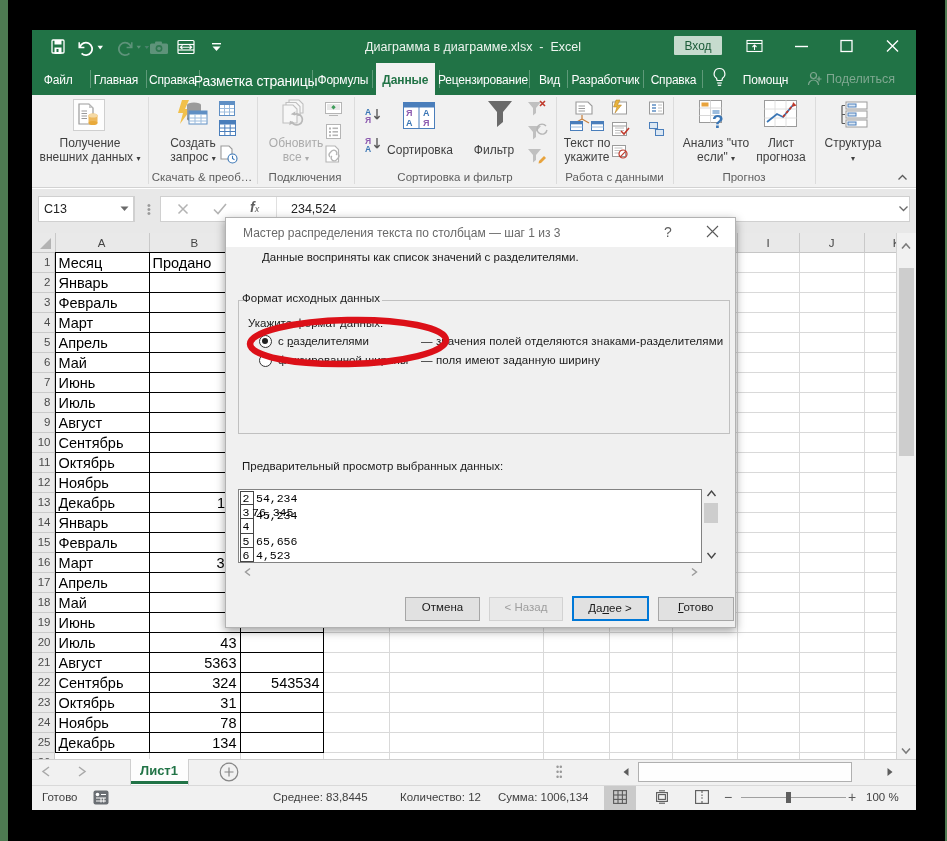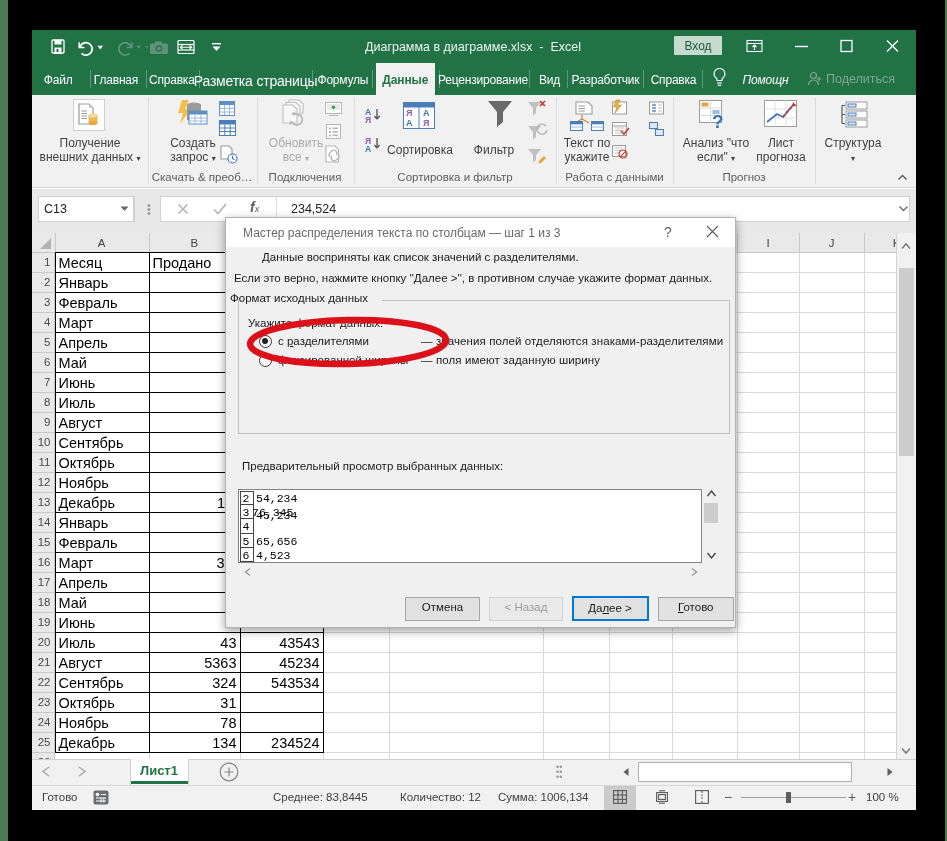--- a/index.html
+++ b/index.html
@@ -57,21 +57,21 @@
 <div style="position:absolute;left:373.3px;top:42.5px;transform:translateX(-50%);font-size:12px;color:#217346;white-space:nowrap;font-weight:600;letter-spacing:-0.1px;">Данные</div>
 <div style="position:absolute;left:26.200000000000003px;top:42.5px;transform:translateX(-50%);font-size:12px;color:#fdfdfd;white-space:nowrap;letter-spacing:-0.2px;">Файл</div>
 <div style="position:absolute;left:84px;top:42.5px;transform:translateX(-50%);font-size:12px;color:#fdfdfd;white-space:nowrap;letter-spacing:-0.2px;">Главная</div>
 <div style="position:absolute;left:139.8px;top:42.5px;transform:translateX(-50%);font-size:12px;color:#fdfdfd;white-space:nowrap;letter-spacing:-0.2px;">Справка</div>
 <div style="position:absolute;left:223.6px;top:42.5px;transform:translateX(-50%);font-size:14px;color:#fdfdfd;white-space:nowrap;letter-spacing:-0.2px;">Разметка страницы</div>
 <div style="position:absolute;left:310.9px;top:42.5px;transform:translateX(-50%);font-size:12px;color:#fdfdfd;white-space:nowrap;letter-spacing:-0.2px;">Формулы</div>
 <div style="position:absolute;left:451px;top:42.5px;transform:translateX(-50%);font-size:12px;color:#fdfdfd;white-space:nowrap;letter-spacing:-0.2px;">Рецензирование</div>
 <div style="position:absolute;left:517.5px;top:42.5px;transform:translateX(-50%);font-size:12px;color:#fdfdfd;white-space:nowrap;letter-spacing:-0.2px;">Вид</div>
 <div style="position:absolute;left:573.5px;top:42.5px;transform:translateX(-50%);font-size:12px;color:#fdfdfd;white-space:nowrap;letter-spacing:-0.2px;">Разработчик</div>
 <div style="position:absolute;left:641.5px;top:42.5px;transform:translateX(-50%);font-size:12px;color:#fdfdfd;white-space:nowrap;letter-spacing:-0.2px;">Справка</div>
-<div style="position:absolute;left:733.5px;top:42.5px;transform:translateX(-50%);font-size:12px;color:#fdfdfd;white-space:nowrap;letter-spacing:-0.2px;font-style:italic;">Помощн</div>
+<div style="position:absolute;left:733.5px;top:42.5px;transform:translateX(-50%);font-size:12px;color:#fdfdfd;white-space:nowrap;letter-spacing:-0.2px;">Помощн</div>
 <div style="position:absolute;left:58.3px;top:40px;width:1px;height:18px;background:rgba(255,255,255,0.28);"></div>
 <div style="position:absolute;left:113.69999999999999px;top:40px;width:1px;height:18px;background:rgba(255,255,255,0.28);"></div>
 <div style="position:absolute;left:167.1px;top:40px;width:1px;height:18px;background:rgba(255,255,255,0.28);"></div>
 <div style="position:absolute;left:280.3px;top:40px;width:1px;height:18px;background:rgba(255,255,255,0.28);"></div>
 <div style="position:absolute;left:340.1px;top:40px;width:1px;height:18px;background:rgba(255,255,255,0.28);"></div>
 <div style="position:absolute;left:406.9px;top:40px;width:1px;height:18px;background:rgba(255,255,255,0.28);"></div>
 <div style="position:absolute;left:497.29999999999995px;top:40px;width:1px;height:18px;background:rgba(255,255,255,0.28);"></div>
 <div style="position:absolute;left:535px;top:40px;width:1px;height:18px;background:rgba(255,255,255,0.28);"></div>
 <div style="position:absolute;left:610.6px;top:40px;width:1px;height:18px;background:rgba(255,255,255,0.28);"></div>
 <div style="position:absolute;left:670.1px;top:40px;width:1px;height:18px;background:rgba(255,255,255,0.28);"></div>
@@ -486,34 +486,31 @@
 <div style="position:absolute;left:26.5px;top:444.5px;font-size:14.5px;color:#000;white-space:nowrap;">Ноябрь</div>
 <div style="position:absolute;left:26.5px;top:464.5px;font-size:14.5px;color:#000;white-space:nowrap;">Декабрь</div>
 <div style="position:absolute;left:26.5px;top:484.5px;font-size:14.5px;color:#000;white-space:nowrap;">Январь</div>
 <div style="position:absolute;left:26.5px;top:504.5px;font-size:14.5px;color:#000;white-space:nowrap;">Февраль</div>
 <div style="position:absolute;left:26.5px;top:524.5px;font-size:14.5px;color:#000;white-space:nowrap;">Март</div>
 <div style="position:absolute;left:26.5px;top:544.5px;font-size:14.5px;color:#000;white-space:nowrap;">Апрель</div>
 <div style="position:absolute;left:26.5px;top:564.5px;font-size:14.5px;color:#000;white-space:nowrap;">Май</div>
 <div style="position:absolute;left:26.5px;top:584.5px;font-size:14.5px;color:#000;white-space:nowrap;">Июнь</div>
 <div style="position:absolute;left:26.5px;top:604.5px;font-size:14.5px;color:#000;white-space:nowrap;">Июль</div>
 <div style="position:absolute;left:-95.5px;top:604.5px;width:300px;text-align:right;font-size:14.5px;color:#000;white-space:nowrap;">43</div>
-<div style="position:absolute;left:-12.5px;top:604.5px;width:300px;text-align:right;font-size:14.5px;color:#000;white-space:nowrap;">43543</div>
 <div style="position:absolute;left:26.5px;top:624.5px;font-size:14.5px;color:#000;white-space:nowrap;">Август</div>
 <div style="position:absolute;left:-95.5px;top:624.5px;width:300px;text-align:right;font-size:14.5px;color:#000;white-space:nowrap;">5363</div>
-<div style="position:absolute;left:-12.5px;top:624.5px;width:300px;text-align:right;font-size:14.5px;color:#000;white-space:nowrap;">45234</div>
 <div style="position:absolute;left:26.5px;top:644.5px;font-size:14.5px;color:#000;white-space:nowrap;">Сентябрь</div>
 <div style="position:absolute;left:-95.5px;top:644.5px;width:300px;text-align:right;font-size:14.5px;color:#000;white-space:nowrap;">324</div>
 <div style="position:absolute;left:-12.5px;top:644.5px;width:300px;text-align:right;font-size:14.5px;color:#000;white-space:nowrap;">543534</div>
 <div style="position:absolute;left:26.5px;top:664.5px;font-size:14.5px;color:#000;white-space:nowrap;">Октябрь</div>
 <div style="position:absolute;left:-95.5px;top:664.5px;width:300px;text-align:right;font-size:14.5px;color:#000;white-space:nowrap;">31</div>
 <div style="position:absolute;left:26.5px;top:684.5px;font-size:14.5px;color:#000;white-space:nowrap;">Ноябрь</div>
 <div style="position:absolute;left:-95.5px;top:684.5px;width:300px;text-align:right;font-size:14.5px;color:#000;white-space:nowrap;">78</div>
 <div style="position:absolute;left:26.5px;top:704.5px;font-size:14.5px;color:#000;white-space:nowrap;">Декабрь</div>
 <div style="position:absolute;left:-95.5px;top:704.5px;width:300px;text-align:right;font-size:14.5px;color:#000;white-space:nowrap;">134</div>
-<div style="position:absolute;left:-12.5px;top:704.5px;width:300px;text-align:right;font-size:14.5px;color:#000;white-space:nowrap;">234524</div>
 <div style="position:absolute;left:185px;top:464.5px;font-size:14.5px;color:#000;white-space:nowrap;">1</div>
 <div style="position:absolute;left:184.5px;top:524.5px;font-size:14.5px;color:#000;white-space:nowrap;">3</div>
 <div style="position:absolute;left:22.700000000000003px;top:222.0px;width:268.3px;height:1px;background:#000;"></div>
 <div style="position:absolute;left:22.700000000000003px;top:242.0px;width:268.3px;height:1px;background:#000;"></div>
 <div style="position:absolute;left:22.700000000000003px;top:262.0px;width:268.3px;height:1px;background:#000;"></div>
 <div style="position:absolute;left:22.700000000000003px;top:282.0px;width:268.3px;height:1px;background:#000;"></div>
 <div style="position:absolute;left:22.700000000000003px;top:302.0px;width:268.3px;height:1px;background:#000;"></div>
 <div style="position:absolute;left:22.700000000000003px;top:322.0px;width:268.3px;height:1px;background:#000;"></div>
 <div style="position:absolute;left:22.700000000000003px;top:342.0px;width:268.3px;height:1px;background:#000;"></div>
 <div style="position:absolute;left:22.700000000000003px;top:362.0px;width:268.3px;height:1px;background:#000;"></div>
@@ -616,24 +613,23 @@
 <div style="position:absolute;left:834px;top:761px;font-size:11.5px;color:#3f3f3f;white-space:nowrap;">100 %</div>
 </div>
 <div style="position:absolute;left:225px;top:217px;width:511px;height:411px;background:#f0f0f0;border:1px solid #b2b2b2;box-shadow:0 3px 9px rgba(0,0,0,0.38);">
 <div style="position:absolute;left:0px;top:0px;width:509px;height:29px;background:#fff;"></div>
 <div style="position:absolute;left:17px;top:8px;font-size:12px;color:#696969;white-space:nowrap;">Мастер распределения текста по столбцам — шаг 1 из 3</div>
 <div style="position:absolute;left:438px;top:6px;font-size:14px;color:#5f5f5f;white-space:nowrap;">?</div>
 <svg style="position:absolute;left:480px;top:7px" width="13" height="13" viewBox="0 0 13 13">
       <path d="M1 1 l11 11 M12 1 l-11 11" stroke="#5a5a5a" stroke-width="1.1"></path>
     </svg>
 <div style="position:absolute;left:8px;top:33px;font-size:11.5px;color:#1a1a1a;white-space:nowrap;margin-left:28px;">Данные восприняты как список значений с разделителями.</div>
-<div style="position:absolute;left:8px;top:54px;font-size:11.5px;color:#1a1a1a;white-space:nowrap;">Если это верно, нажмите кнопку ''Далее &gt;'', в противном случае укажите формат данных.</div>
 <div style="position:absolute;left:11.5px;top:82px;width:492.5px;height:134px;border:1px solid #c0c0c0;"></div>
 <div style="position:absolute;left:18px;top:75px;width:138px;height:14px;background:#f0f0f0;"></div>
-<div style="position:absolute;left:4px;top:74px;font-size:11.5px;color:#1a1a1a;white-space:nowrap;">Формат исходных данных</div>
+<div style="position:absolute;left:16px;top:74px;font-size:11.5px;color:#1a1a1a;white-space:nowrap;">Формат исходных данных</div>
 <div style="position:absolute;left:22px;top:99px;font-size:11.5px;color:#1a1a1a;white-space:nowrap;">Укажите формат данных:</div>
 <div style="position:absolute;left:32.5px;top:116.5px;width:13px;height:13px;border-radius:50%;border:1px solid #333;background:#fff;"></div>
 <div style="position:absolute;left:36px;top:120px;width:6px;height:6px;border-radius:50%;background:#222;"></div>
 <div style="position:absolute;left:52px;top:117px;font-size:11.5px;color:#1a1a1a;white-space:nowrap;">с <u>р</u>азделителями</div>
 <div style="position:absolute;left:195px;top:117px;font-size:11.5px;color:#1a1a1a;white-space:nowrap;letter-spacing:0.1px;">— значения полей отделяются знаками-разделителями</div>
 <div style="position:absolute;left:32.5px;top:135.5px;width:13px;height:13px;border-radius:50%;border:1px solid #333;background:#fff;"></div>
 <div style="position:absolute;left:52px;top:136px;font-size:11.5px;color:#1a1a1a;white-space:nowrap;">фиксированной <u>ш</u>ирины</div>
 <div style="position:absolute;left:195px;top:136px;font-size:11.5px;color:#1a1a1a;white-space:nowrap;letter-spacing:0.1px;">— поля имеют заданную ширину</div>
 <div style="position:absolute;left:16px;top:242px;font-size:11.5px;color:#1a1a1a;white-space:nowrap;">Предварительный просмотр выбранных данных:</div>
 <div style="position:absolute;left:11.5px;top:270.5px;width:464px;height:74.5px;background:#fff;border:1px solid #828282;"></div>

